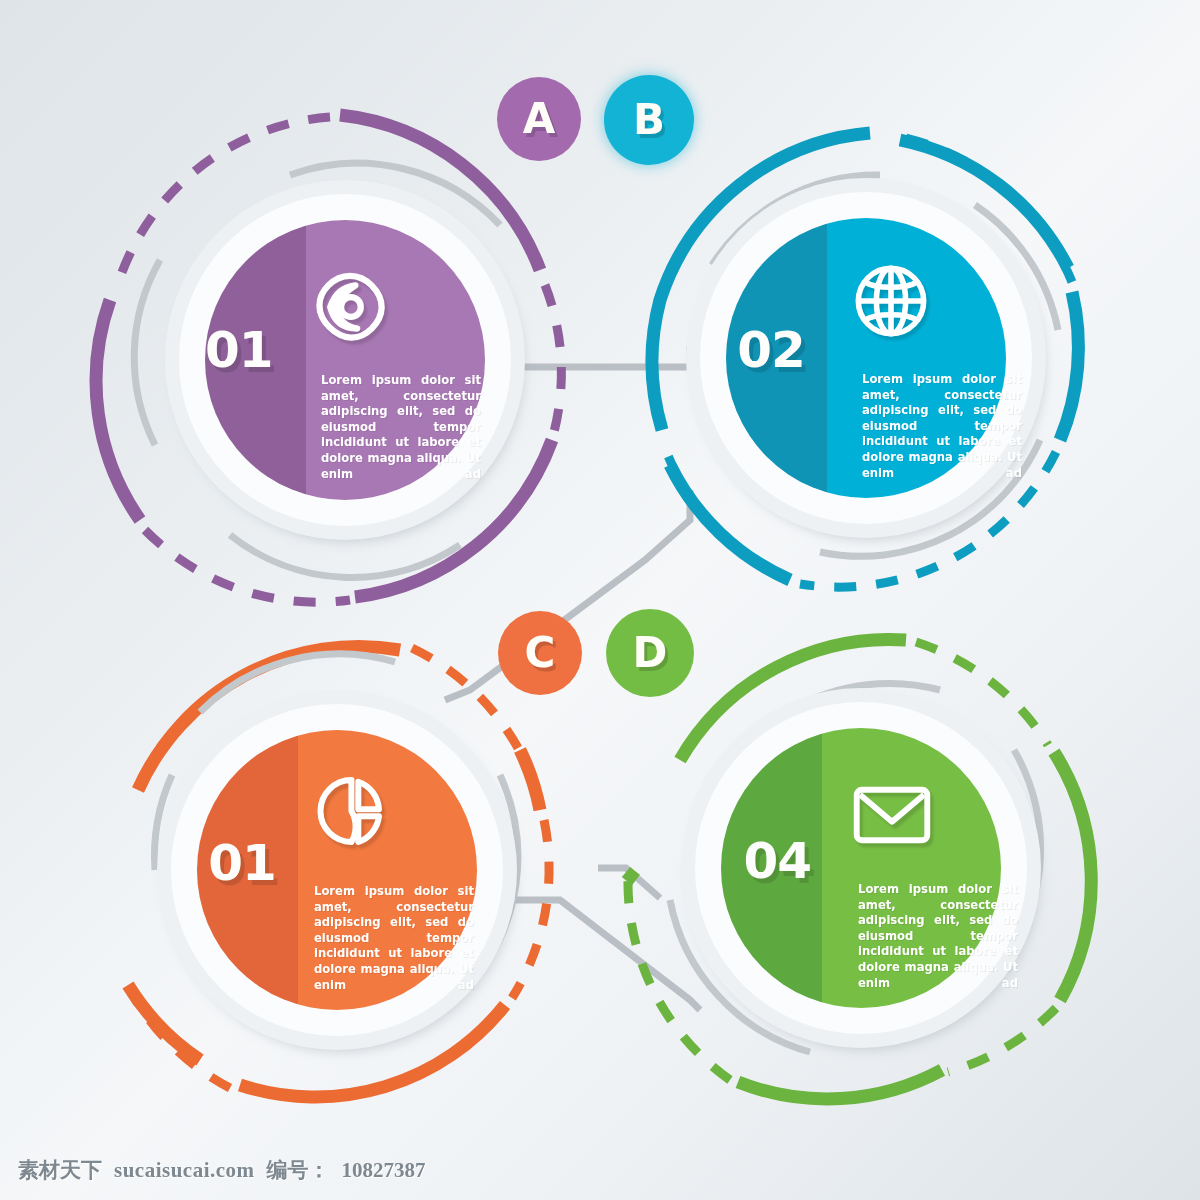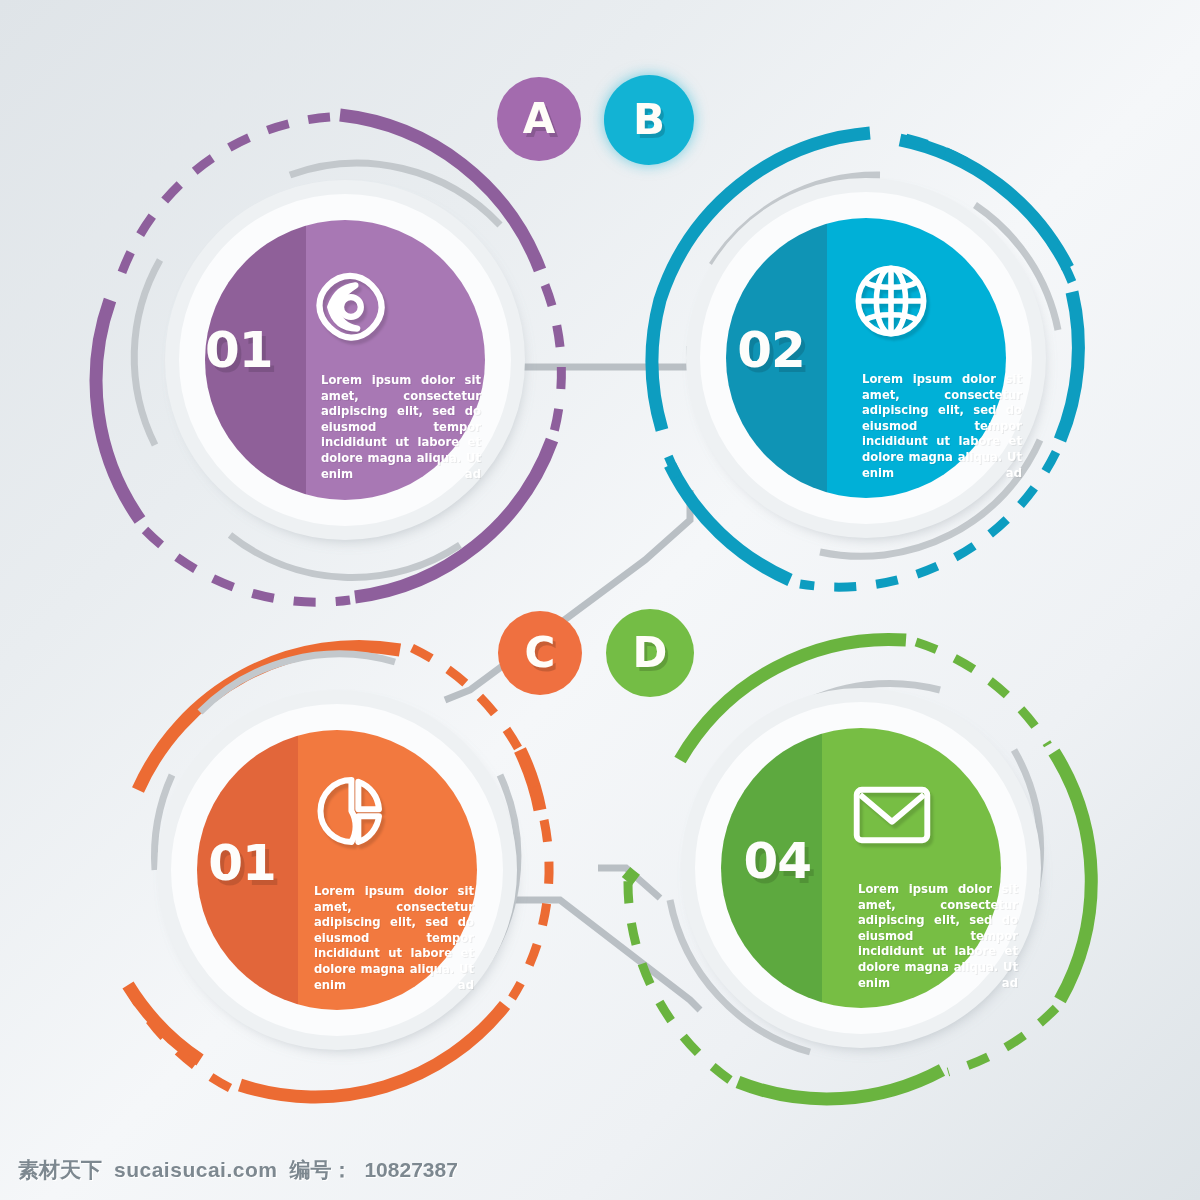--- a/index.html
+++ b/index.html
@@ -45,21 +45,21 @@
     color:#fffdf8;font-weight:bold;
     font-family:"DejaVu Sans", sans-serif;
     font-size:42px;line-height:1;
     text-shadow:3px 4px 0 rgba(0,0,0,0.16);
   }
 
   
   #footer{
     position:absolute;left:18px;bottom:16px;
     display:flex;align-items:baseline;gap:12px;
-    font-family:Liberation Sans, sans-serif;
+    font-family:Liberation Serif, serif;
     font-size:21px;font-weight:bold;color:#7d8890;
     text-shadow:1px 1px 0 #ffffff;
     white-space:nowrap;
   }
   #footer .site{letter-spacing:0.5px;}
 </style>
 </head>
 <body>
 
 <div id="stage">

